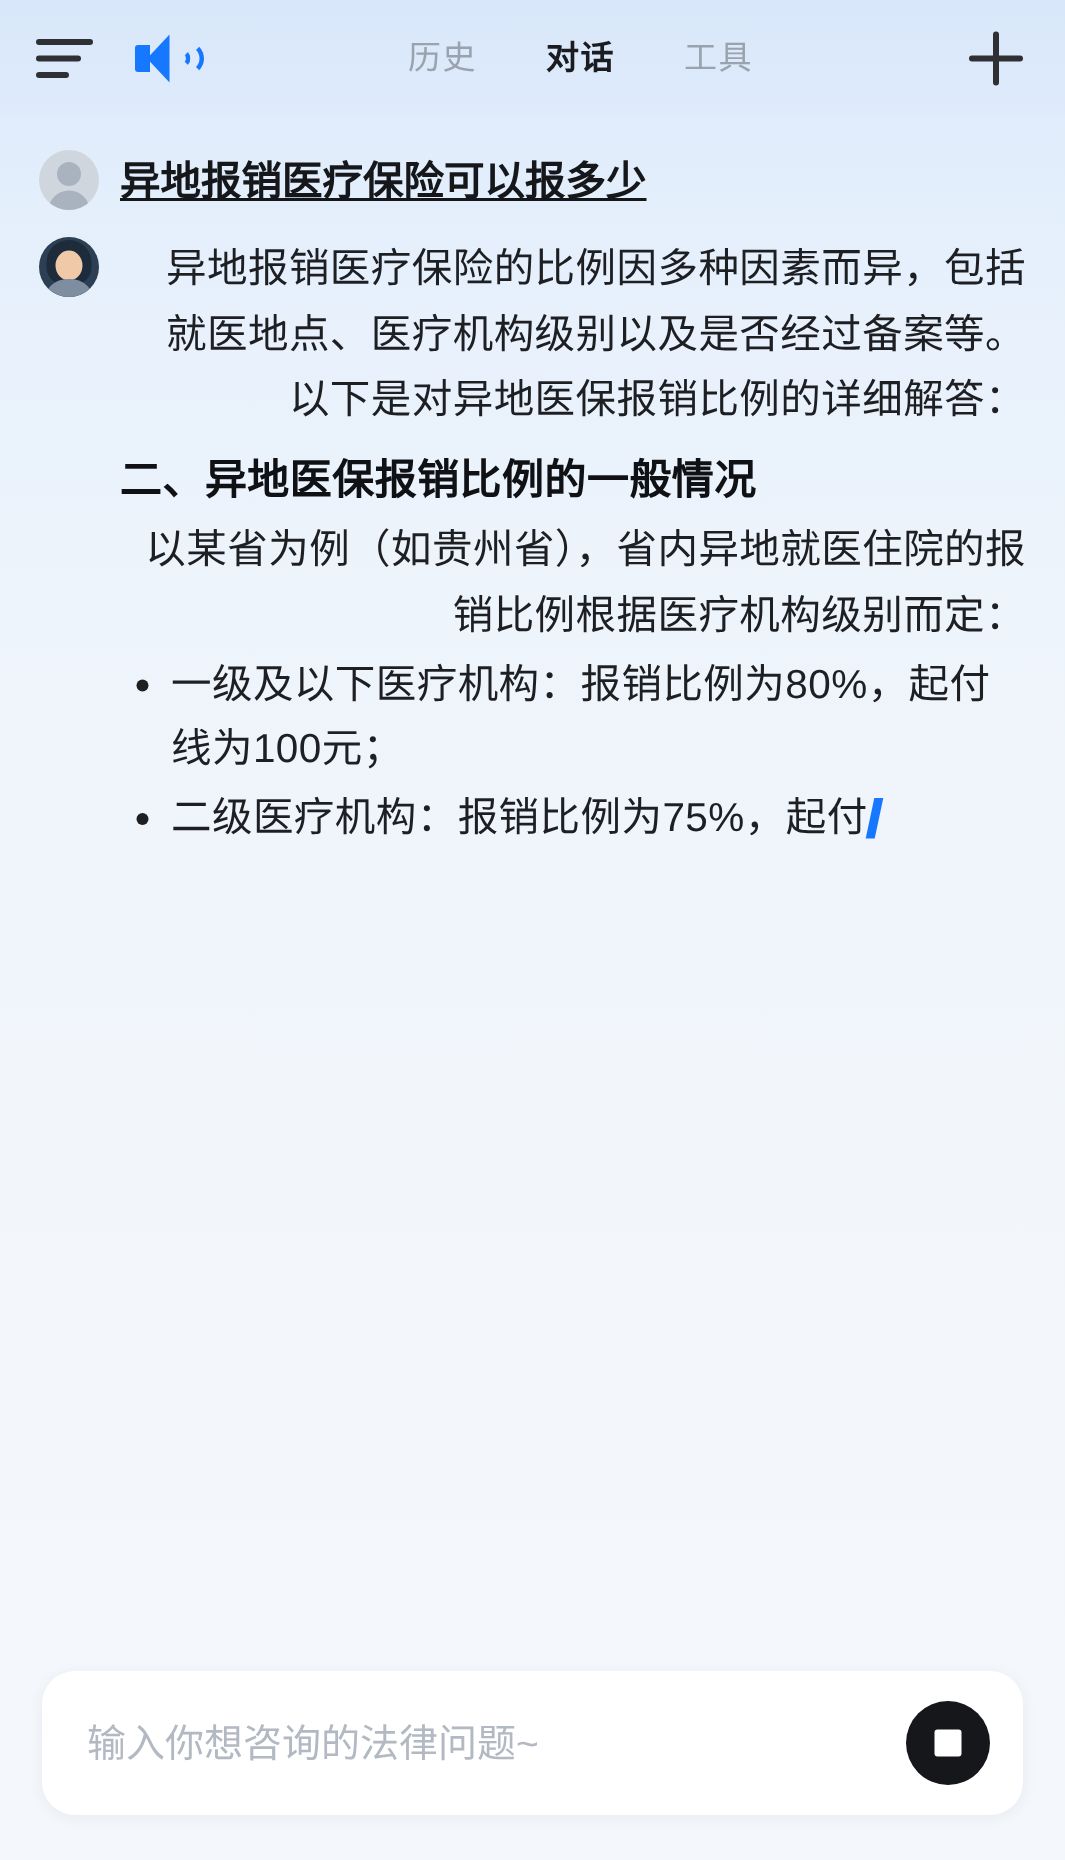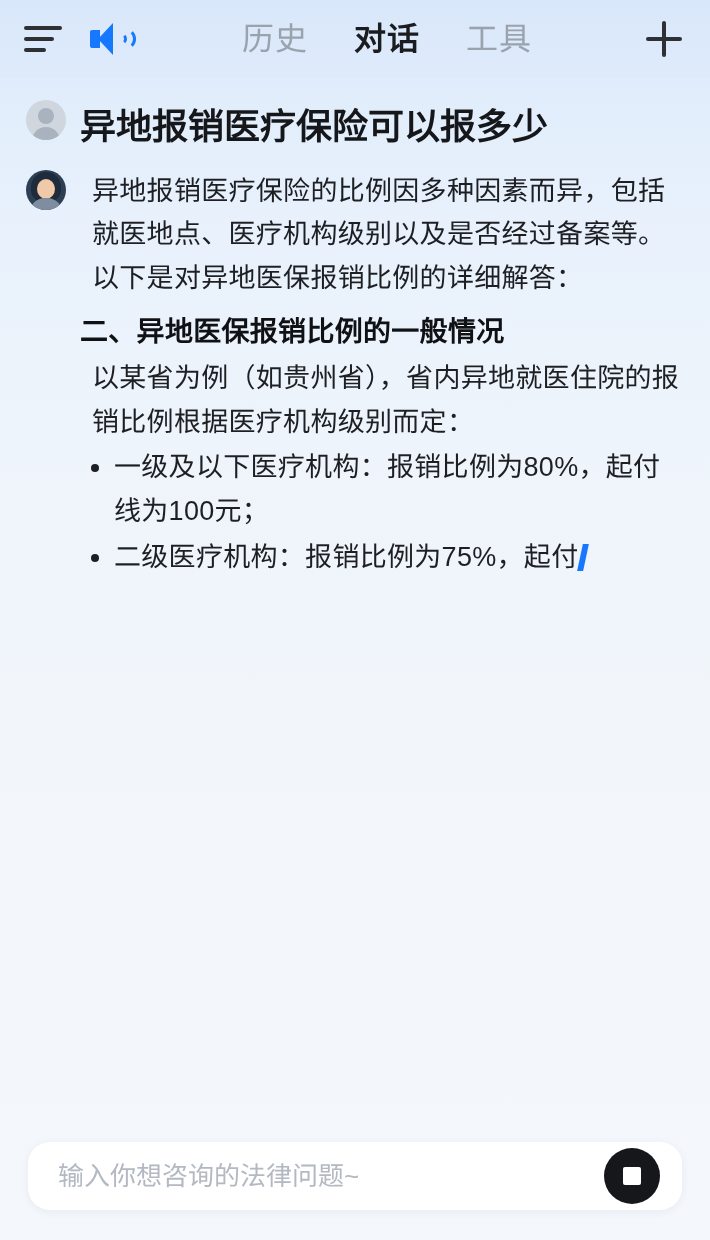--- a/index.html
+++ b/index.html
@@ -73,21 +73,21 @@
   .speaker .w2 { width: 22px; height: 22px; left: 26px; top: 7px; }
 
   .tabs {
     flex: 1;
     display: flex;
     align-items: center;
     justify-content: center;
     gap: 46px;
   }
   .tab {
-    font-size: 32px;
+    font-size: 22px;
     color: #9aa3ad;
     letter-spacing: 1px;
     cursor: pointer;
     line-height: 1;
     font-family: Liberation Serif, serif;
   }
   .tab.active {
     color: #1b1c1f;
     font-weight: bold;
   }
@@ -137,25 +137,26 @@
   }
   .avatar-user::after {
     content: "";
     position: absolute;
     left: 6px; top: 27px;
     width: 28px; height: 20px;
     border-radius: 14px 14px 0 0;
     background: #a9b3bf;
   }
   .user-text {
-    font-size: 36px;
+    font-size: 27px;
     font-weight: bold;
     color: #15171a;
     line-height: 1.35;
     padding-top: 3px;
+    text-decoration: underline;
   }
 
   .bot-row {
     display: flex;
     align-items: flex-start;
     gap: 14px;
     padding: 4px 4px 0 4px;
   }
   .avatar-bot {
     flex: 0 0 40px;
@@ -182,21 +183,21 @@
   }
 
   .bot-body {
     flex: 1 1 auto;
     min-width: 0;
     font-size: 27px;
     color: #1d1f23;
     line-height: 1.62;
     letter-spacing: 0.3px;
   }
-  .bot-body p { margin: 0 0 2px 12px; }
+  .bot-body p { margin: 0 0 2px 12px; text-align: right; }
   .bot-body h3 {
     margin: 10px 0 4px 0;
     font-size: 28px;
     font-weight: bold;
     color: #101114;
     line-height: 1.5;
   }
   .bot-body ul {
     margin: 2px 0 0 0;
     padding-left: 34px;
@@ -213,21 +214,21 @@
     vertical-align: -5px;
     margin-left: 2px;
   }
 
   
   .composer-wrap {
     flex: 0 0 auto;
     padding: 14px 28px 30px 28px;
   }
   .composer {
-    height: 68px;
+    height: 96px;
     background: #ffffff;
     border-radius: 22px;
     display: flex;
     align-items: center;
     padding: 0 22px 0 28px;
     box-shadow: 0 2px 10px rgba(40,70,120,0.06);
   }
   .composer-input {
     flex: 1 1 auto;
     border: none;

